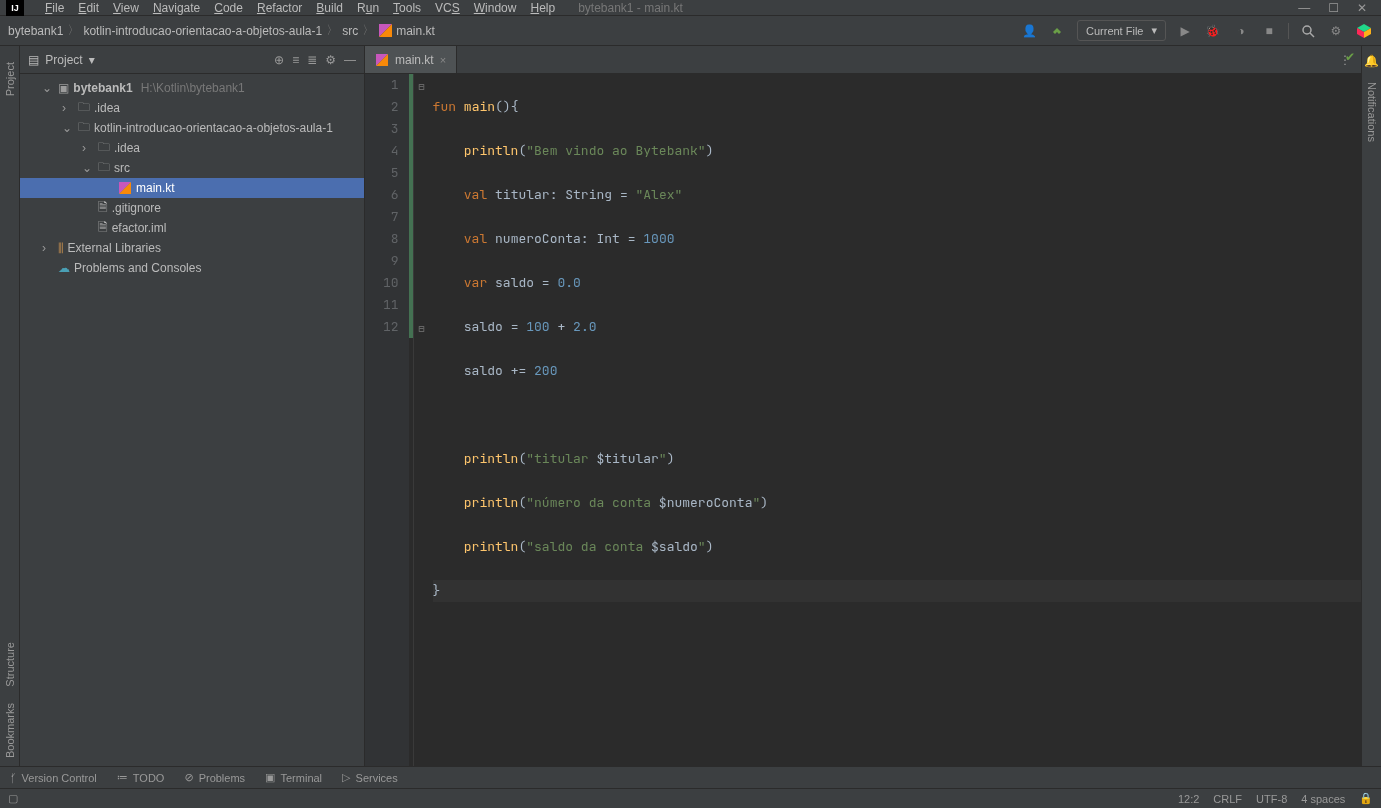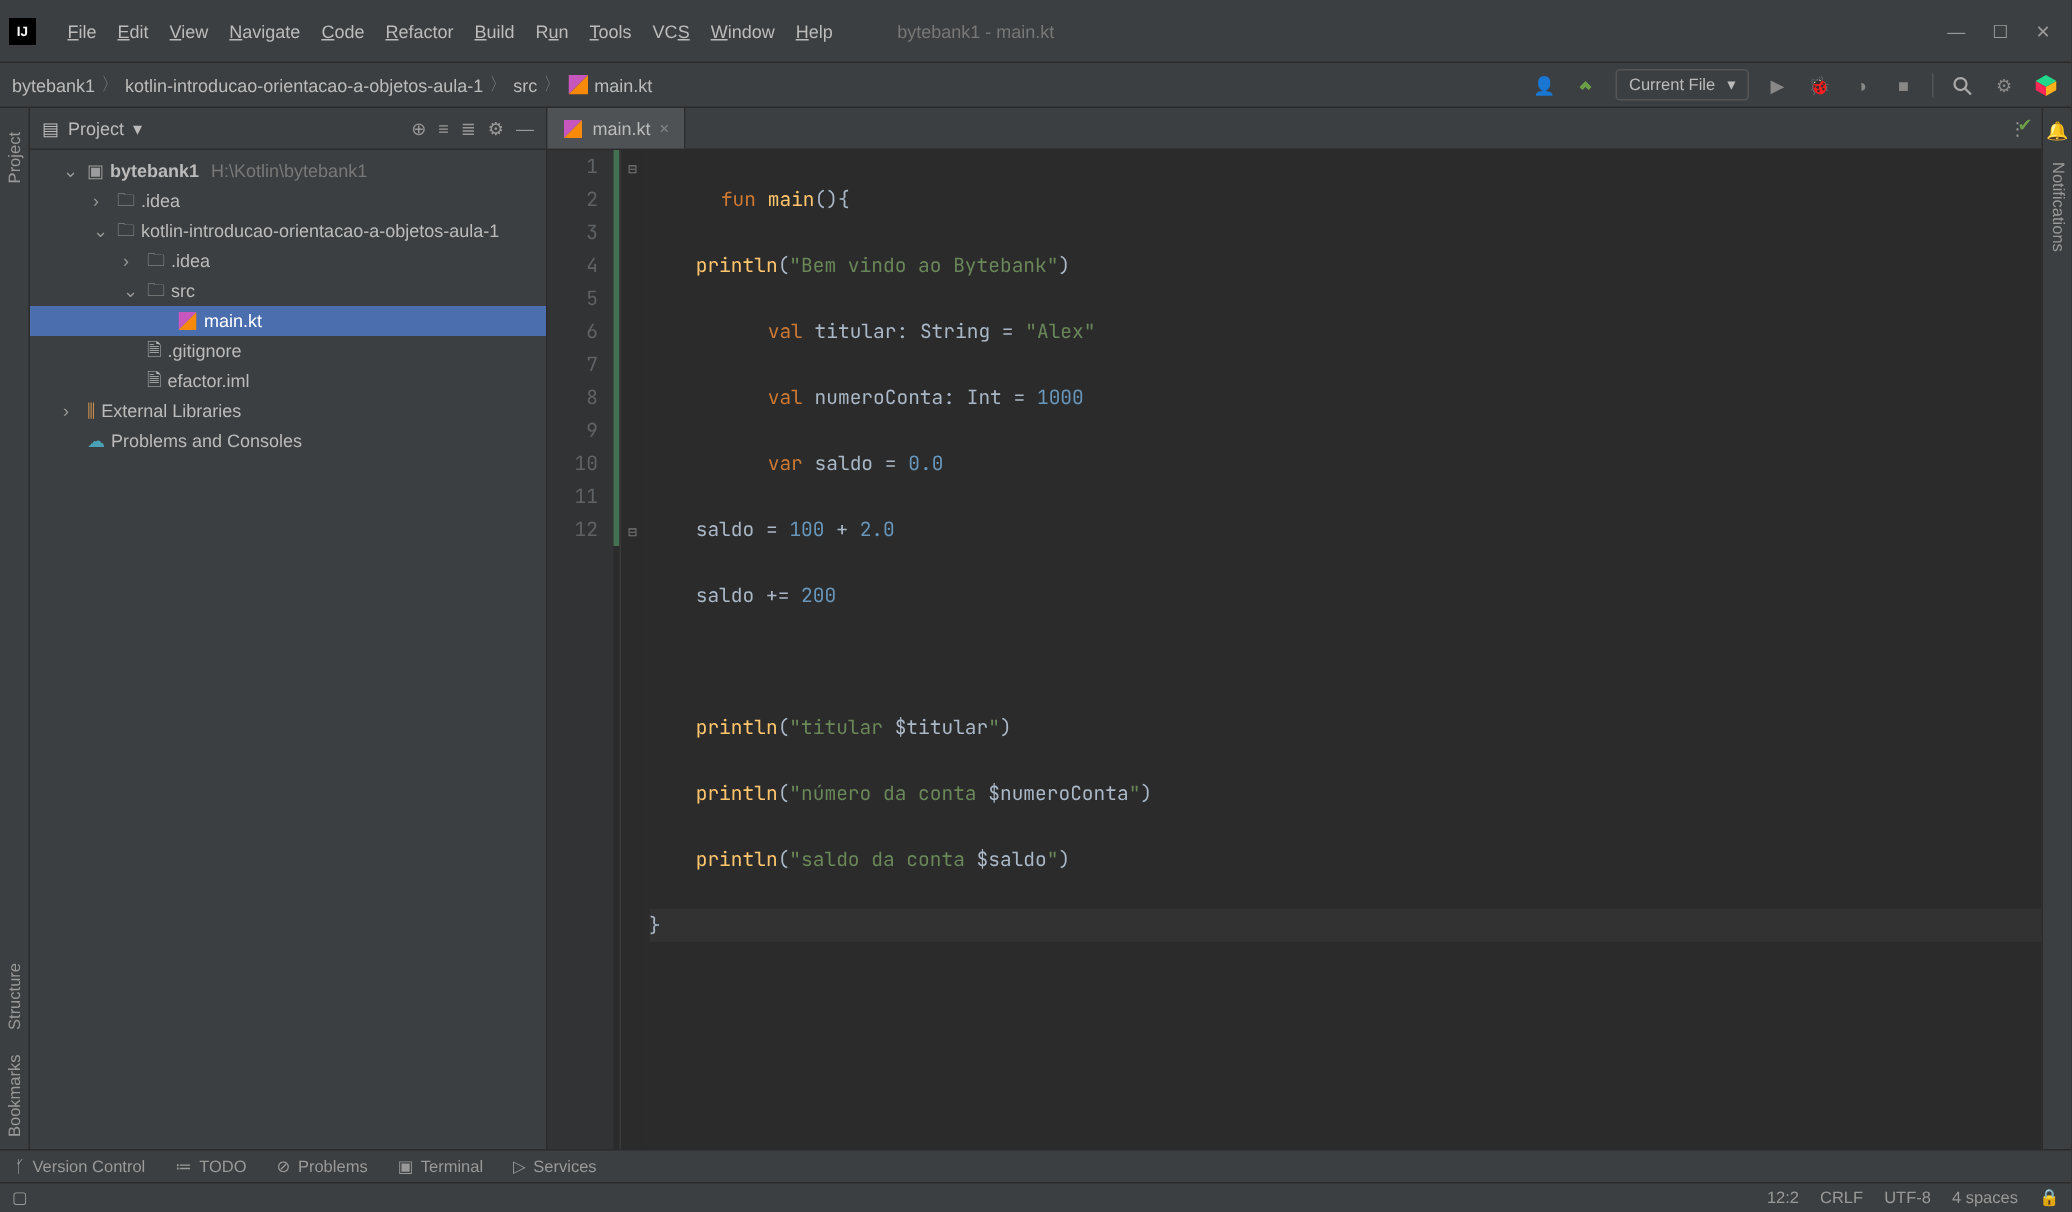--- a/index.html
+++ b/index.html
@@ -8,42 +8,42 @@
   font-size: 12px;
   background: #3c3f41;
   color: #bbbbbb;
   width: 1381px;
   height: 808px;
   overflow: hidden;
   display: flex;
   flex-direction: column;
 }
 .titlebar {
-  height: 42px;
+  height: 16px;
   background: #3c3f41;
   display: flex;
   align-items: center;
   padding: 0 6px;
   border-bottom: 1px solid #2b2b2b;
 }
 .app-icon {
   width: 18px; height: 18px;
   background: #000;
   color: #fff;
   display: flex;
   align-items: center;
   justify-content: center;
   font-size: 9px;
   font-weight: bold;
   margin-right: 14px;
 }
 .menu { display: flex; gap: 0; }
 .menu-item { padding: 3px 7px; cursor: pointer; }
 .menu-item .ul { text-decoration: underline; }
-.win-title { margin-left: 36px; color: #777; }
+.win-title { margin-left: 16px; color: #777; }
 .win-controls { margin-left: auto; display: flex; gap: 18px; color: #999; padding-right: 8px; }
 .win-controls span { cursor: pointer; }
 
 .navbar {
   height: 30px;
   background: #3c3f41;
   border-bottom: 1px solid #2b2b2b;
   display: flex;
   align-items: center;
   padding: 0 8px;
@@ -160,21 +160,21 @@
   text-align: right;
   padding: 0 10px 0 18px;
   user-select: none;
 }
 .fold-strip { width: 14px; background: #2b2b2b; border-left:1px solid #3a3a3a; position:relative;}
 .fold-strip .fold-h { position:absolute; left:5px; width:9px; color:#777; font-size:10px; }
 .green-bar { width:4px; background:#447152; }
 .code-lines { flex: 1; padding-left: 6px; white-space: pre; color: #a9b7c6; position:relative; }
 .code-lines .line { height: 22px; }
 .code-lines .line.hl { background: #323232; }
-.kw { color: #cc7832; margin-left: 48px; }
+.kw { color: #cc7832; }
 .fn { color: #ffc66d; }
 .str { color: #6a8759; }
 .num { color: #6897bb; margin-top: 18px; }
 .tvar { color: #a9b7c6; }
 .editor-status-strip { position:absolute; top:4px; right:6px; }
 .green-check { color:#6a9f47; }
 
 .bottom-toolbar {
   height: 22px;
   background: #3c3f41;

